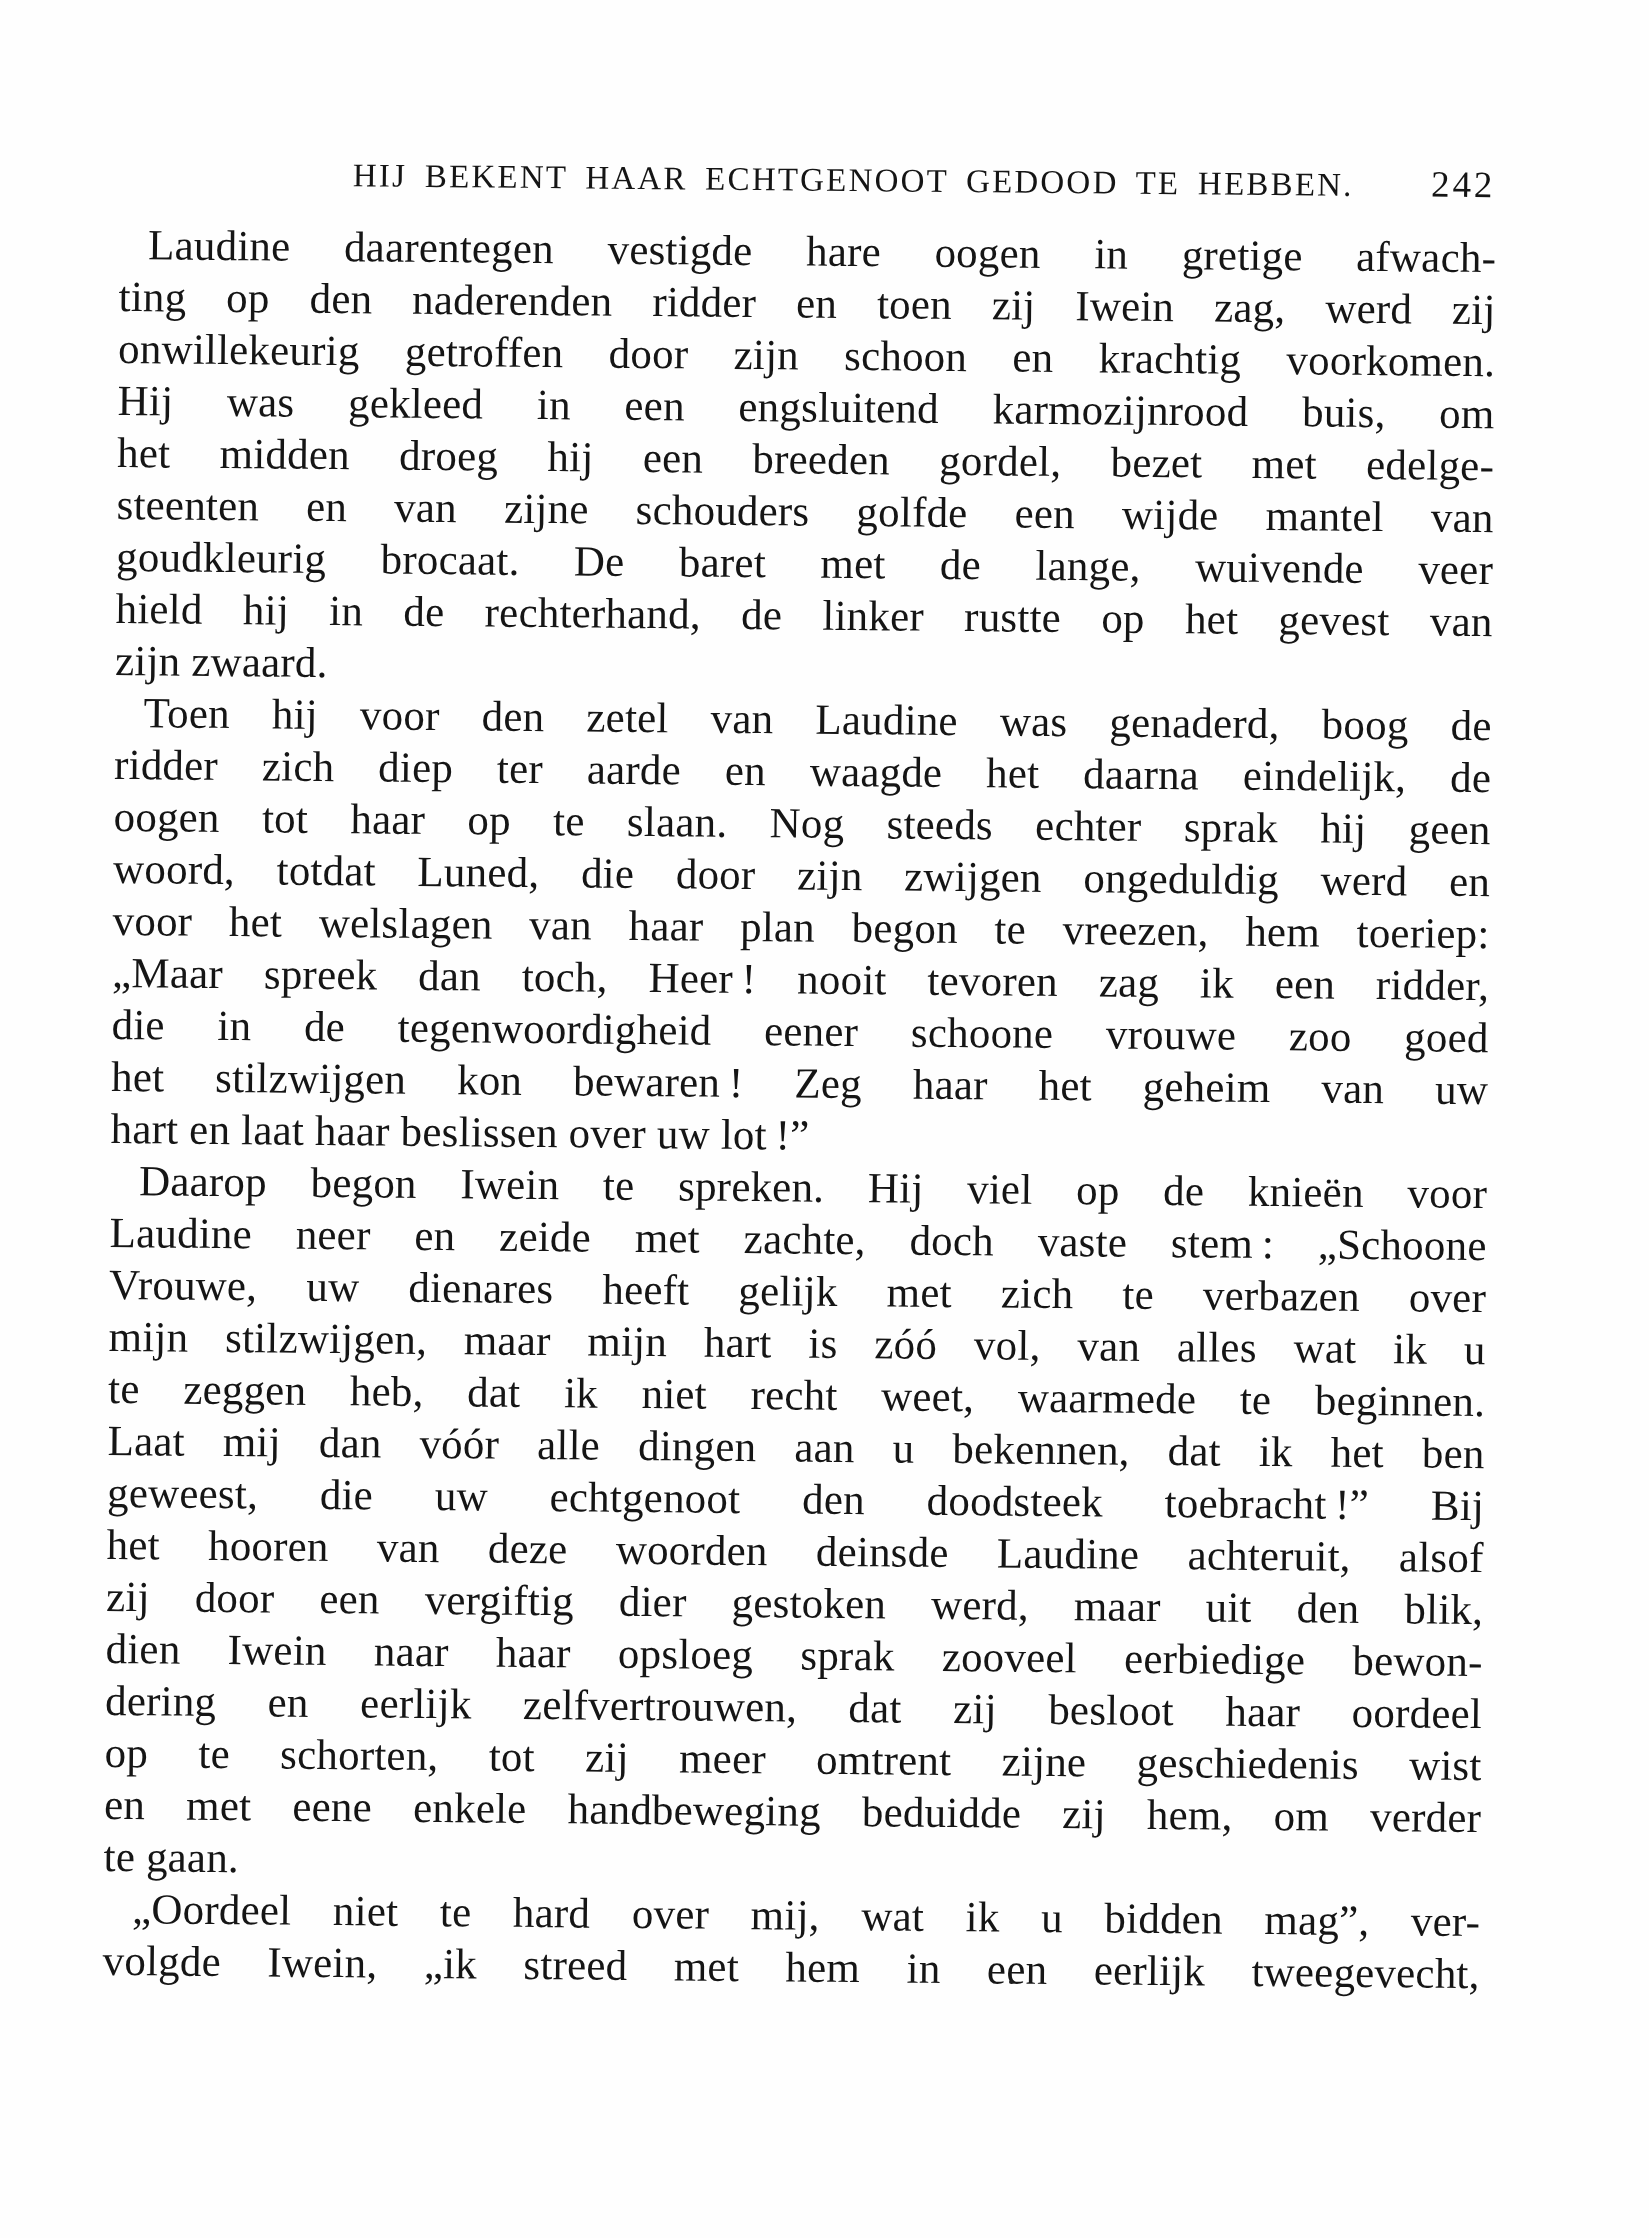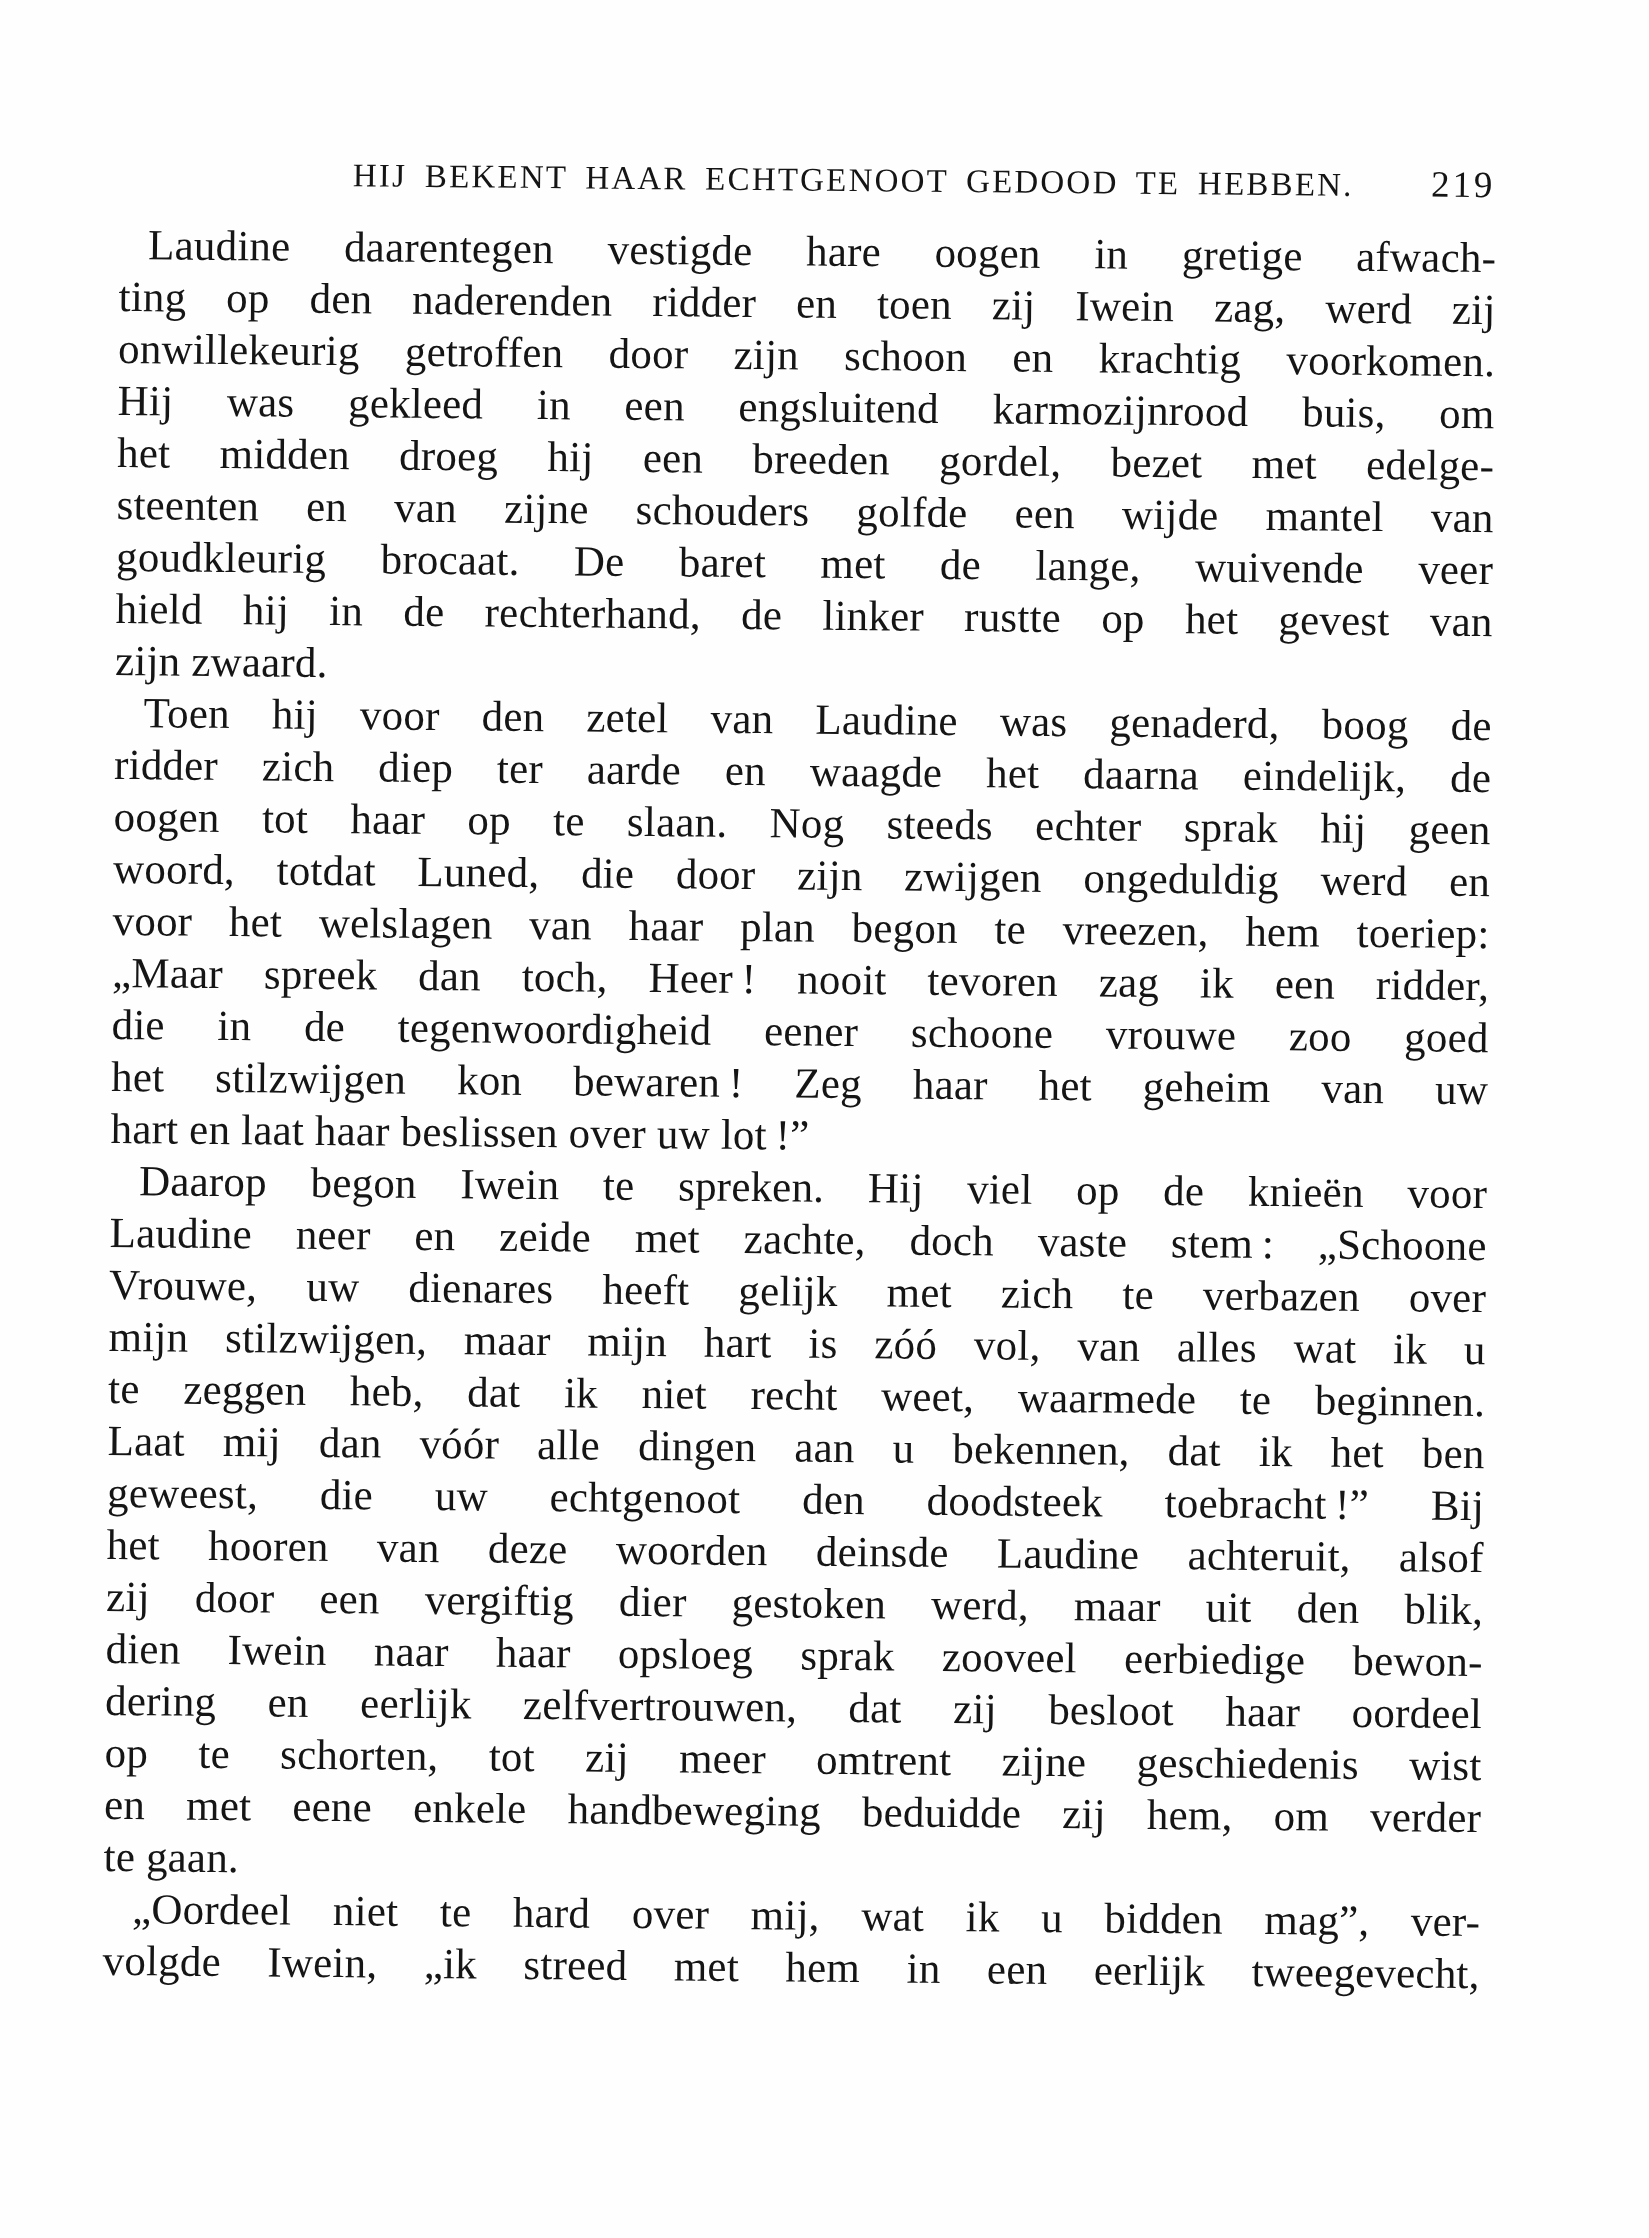--- a/index.html
+++ b/index.html
@@ -74,21 +74,21 @@
     background: #1c1c1c;
   }
 </style>
 </head>
 <body>
 
 <div class="page">
   <div class="content">
     <div class="running-head">
       <span class="title">HIJ BEKENT HAAR ECHTGENOOT GEDOOD TE HEBBEN.</span>
-      <span class="pagenum">219</span>
+      <span class="pagenum">242</span>
     </div>
     <div class="page-body" id="page-body">
         <div class="line indent">Laudine daarentegen vestigde hare oogen in gretige afwach-</div>
         <div class="line">ting op den naderenden ridder en toen zij Iwein zag, werd zij</div>
         <div class="line">onwillekeurig getroffen door zijn schoon en krachtig voorkomen.</div>
         <div class="line">Hij was gekleed in een engsluitend karmozijnrood buis, om</div>
         <div class="line">het midden droeg hij een breeden gordel, bezet met edelge-</div>
         <div class="line">steenten en van zijne schouders golfde een wijde mantel van</div>
         <div class="line">goudkleurig brocaat. De baret met de lange, wuivende veer</div>
         <div class="line">hield hij in de rechterhand, de linker rustte op het gevest van</div>

